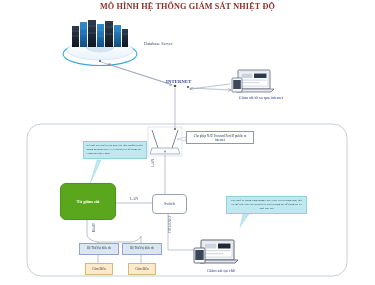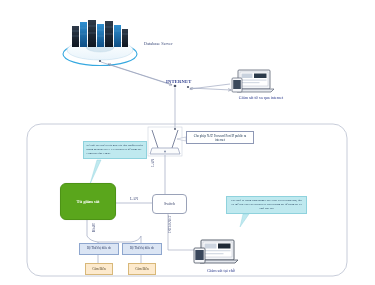--- a/index.html
+++ b/index.html
@@ -90,20 +90,21 @@
     background:#ffffff;border:.6px solid #8e98b5;
     color:#16314e;font-size:3.2px;line-height:1.3;padding:1.5px 2px;
     text-align:center;font-family:"Liberation Serif", serif;
   }
 </style>
 </head>
 <body>
 
 <div id="stage">
 
+  <div class="title">MÔ HÌNH HỆ THỐNG GIÁM SÁT NHIỆT ĐỘ</div>
 
   <svg class="layer" viewBox="0 0 375 285" xmlns="http://www.w3.org/2000/svg">
     <defs>
       <marker id="arw" markerWidth="6" markerHeight="6" refX="5" refY="3" orient="auto" markerUnits="strokeWidth">
         <path d="M0,0.6 L5.4,3 L0,5.4" fill="none" stroke="#6c7490" stroke-width="0.7"></path>
       </marker>
       <linearGradient id="srvg" x1="0" y1="0" x2="0" y2="1">
         <stop offset="0%" stop-color="#2f3b4a"></stop>
         <stop offset="100%" stop-color="#0e1620"></stop>
       </linearGradient>

